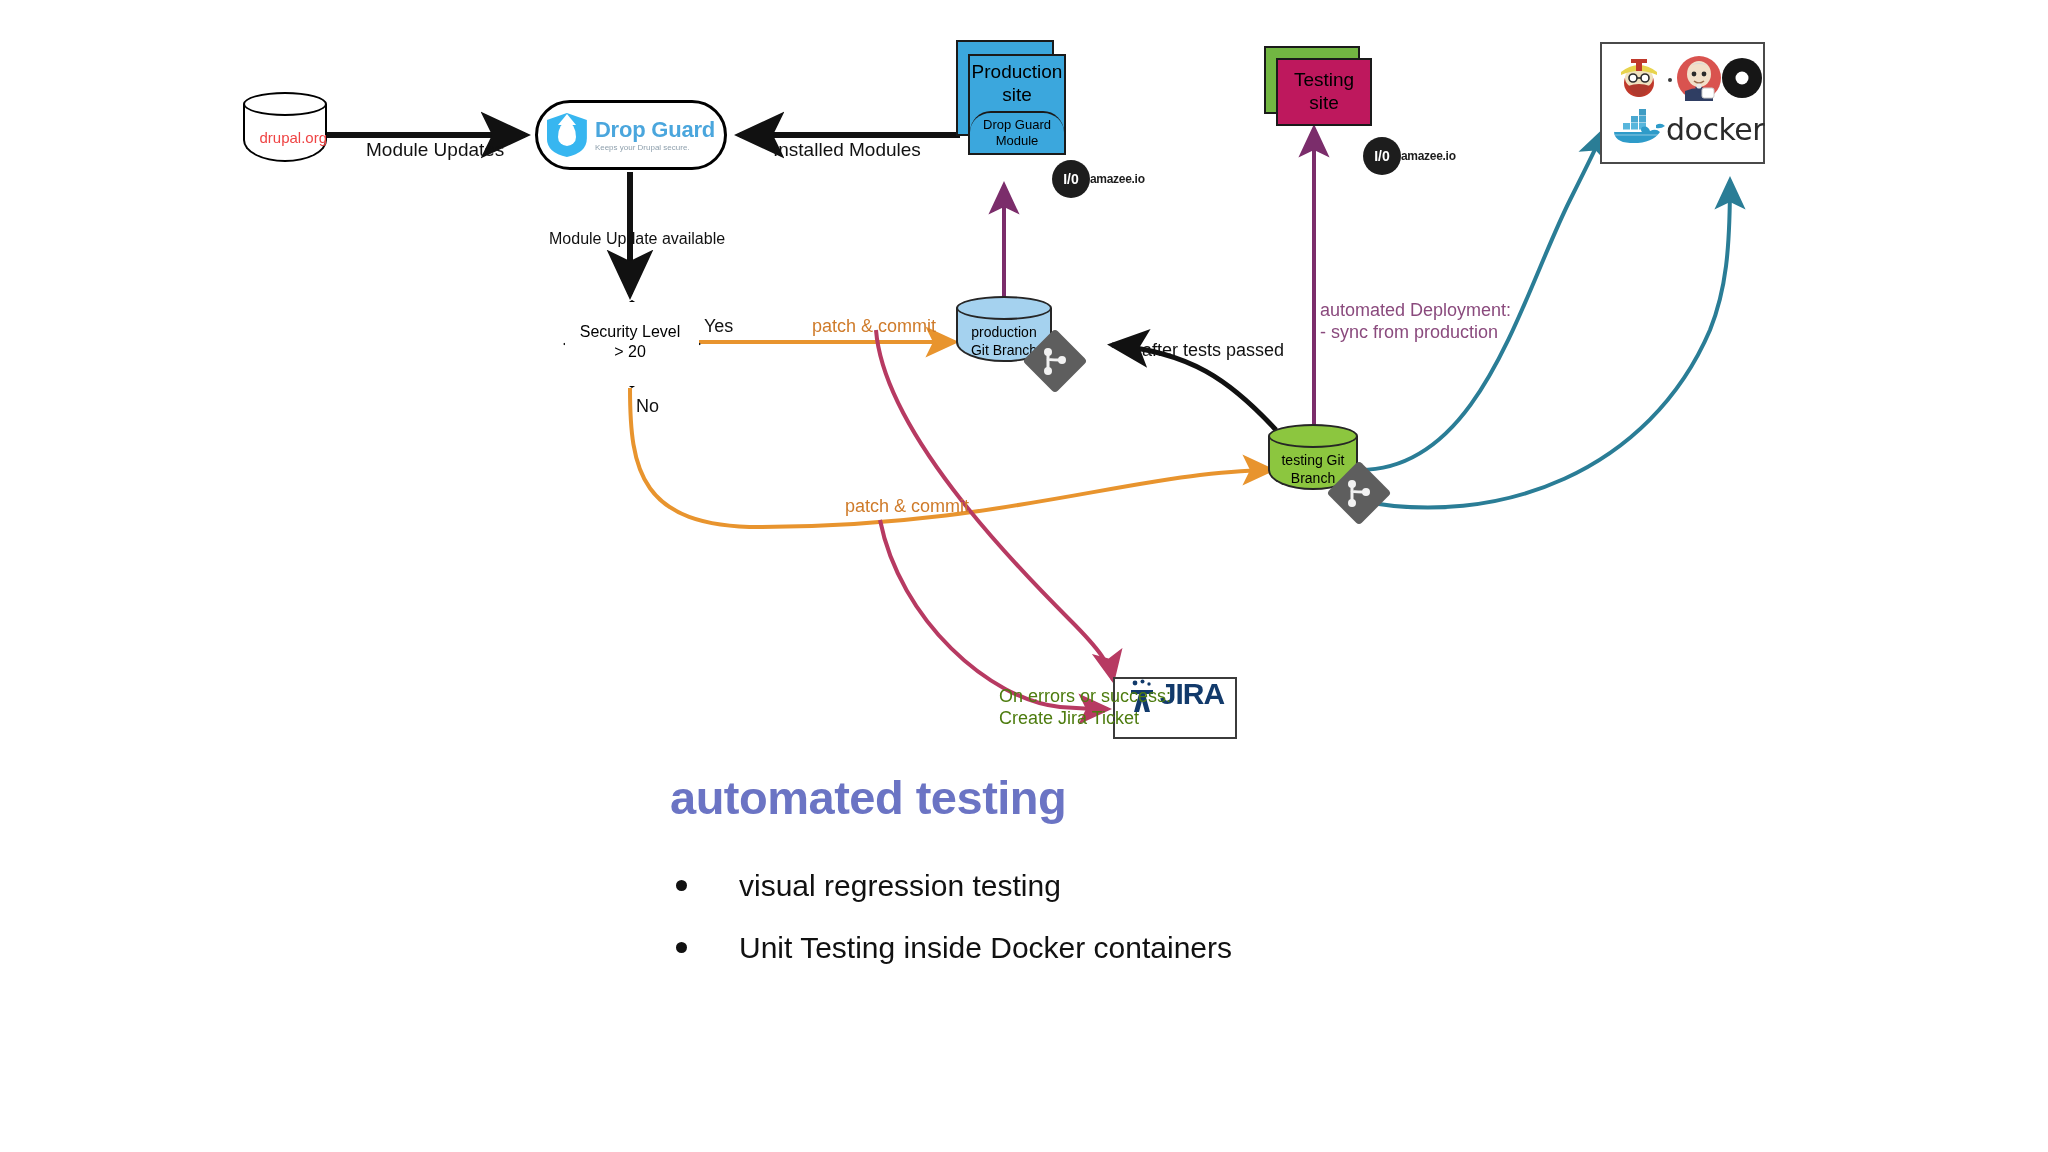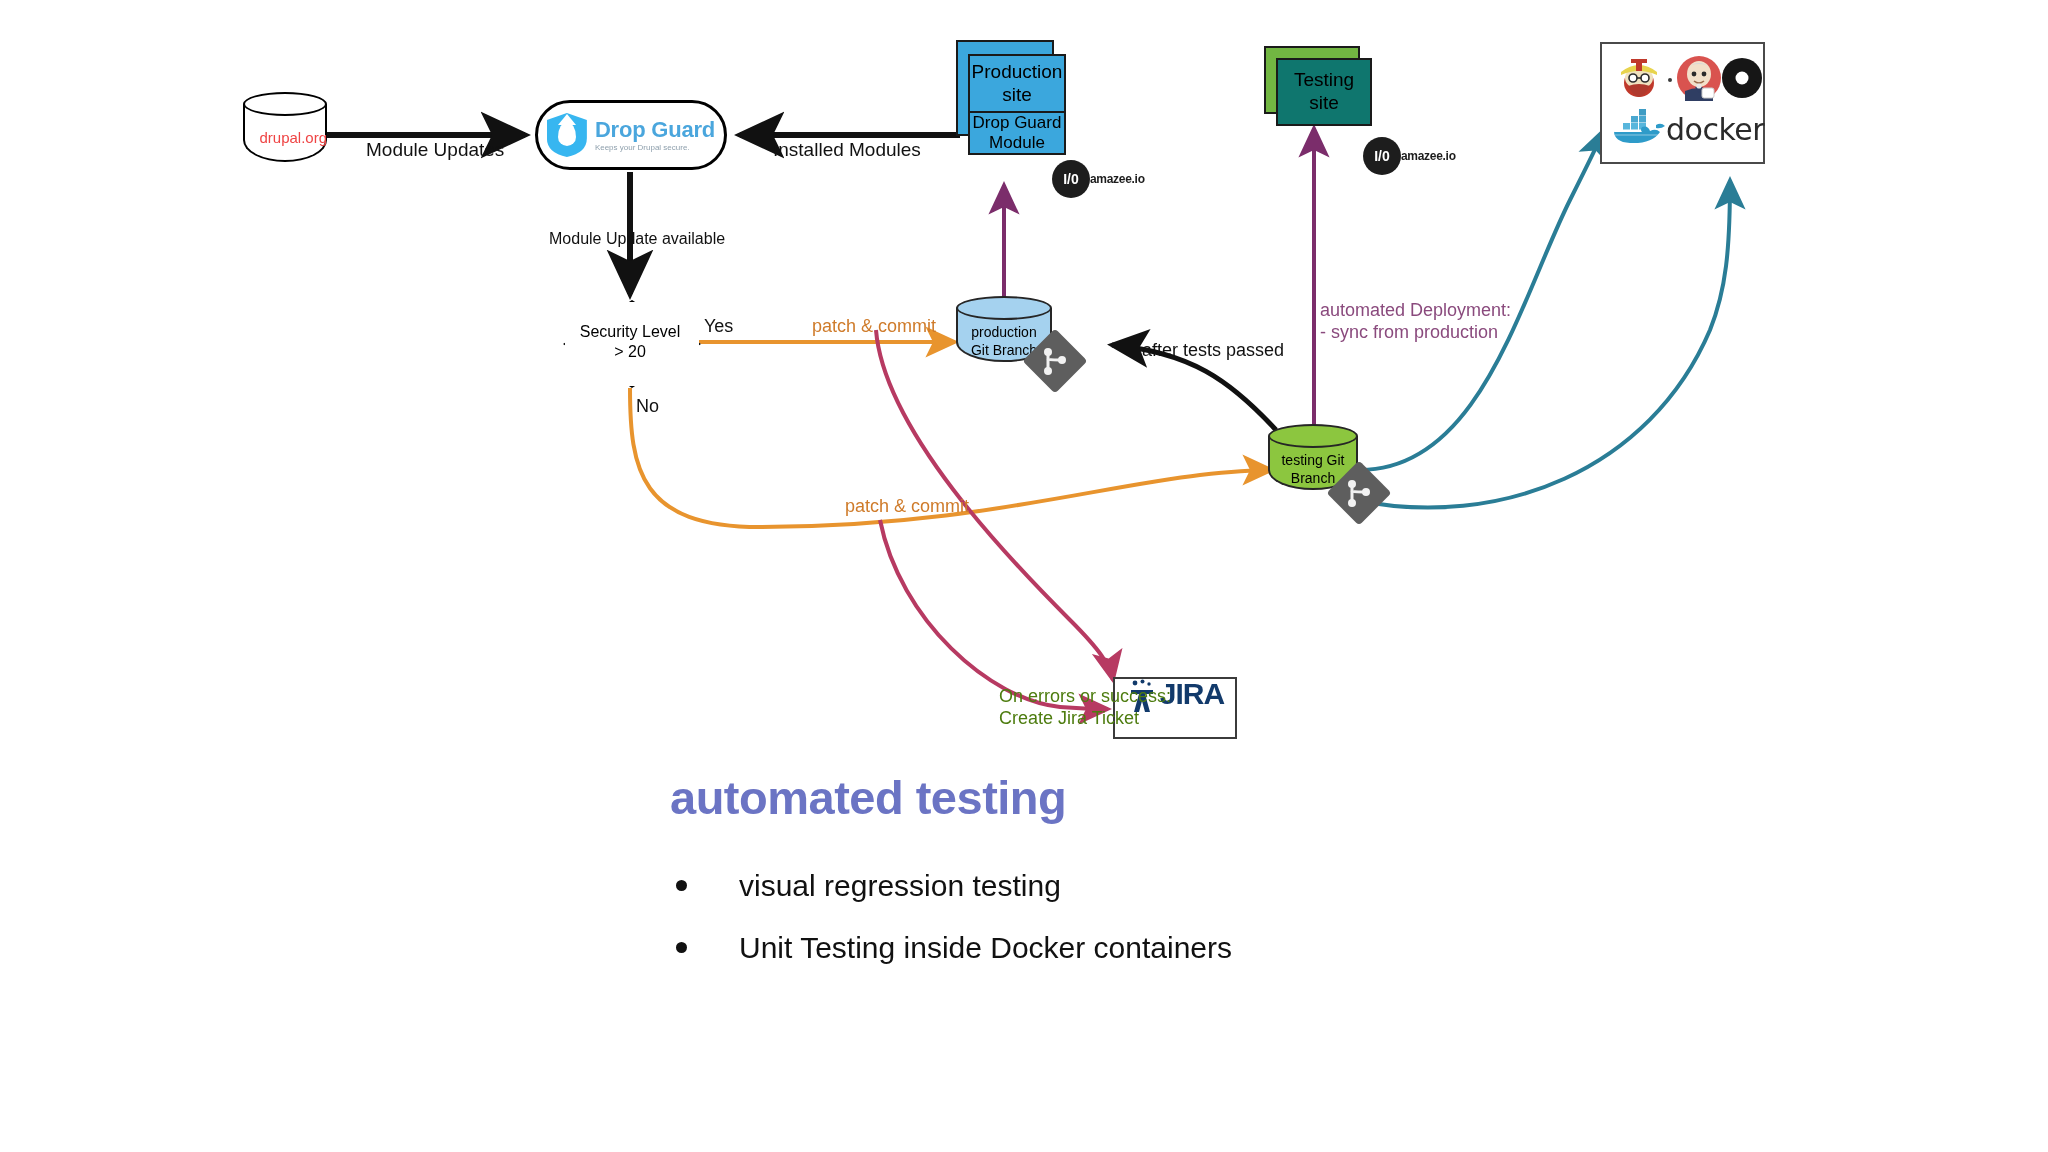--- a/index.html
+++ b/index.html
@@ -168,23 +168,24 @@
     font-size: 19px;
     color: #000;
     line-height: 1.2;
   }
   .site-sub {
     border-top: 2px solid #1a1a1a;
     display: flex;
     align-items: center;
     justify-content: center;
     text-align: center;
-    font-size: 17px;
+    font-size: 13px;
     color: #000;
     line-height: 1.2;
+    border-radius: 21px;
   }
 
   
   .amz {
     position: absolute;
     display: flex;
     align-items: center;
   }
   .amz-circle {
     width: 38px; height: 38px;
@@ -427,21 +428,21 @@
     </div>
   </div>
 
   <div class="amz" style="left:1052px; top:160px;">
     <div class="amz-circle">I/0</div>
     <div class="amz-name">amazee.io</div>
   </div>
 
   <div class="node" style="left:1264px; top:46px; width:108px; height:82px;">
     <div class="stack-back" style="width:96px; height:68px; background:#72b642;"></div>
-    <div class="stack-front" style="left:12px; top:12px; width:96px; height:68px; background:#0f766e;">
+    <div class="stack-front" style="left:12px; top:12px; width:96px; height:68px; background:#be185d;">
       <div class="site-title">Testing
 site</div>
     </div>
   </div>
 
   <div class="amz" style="left:1363px; top:137px;">
     <div class="amz-circle">I/0</div>
     <div class="amz-name">amazee.io</div>
   </div>
 

